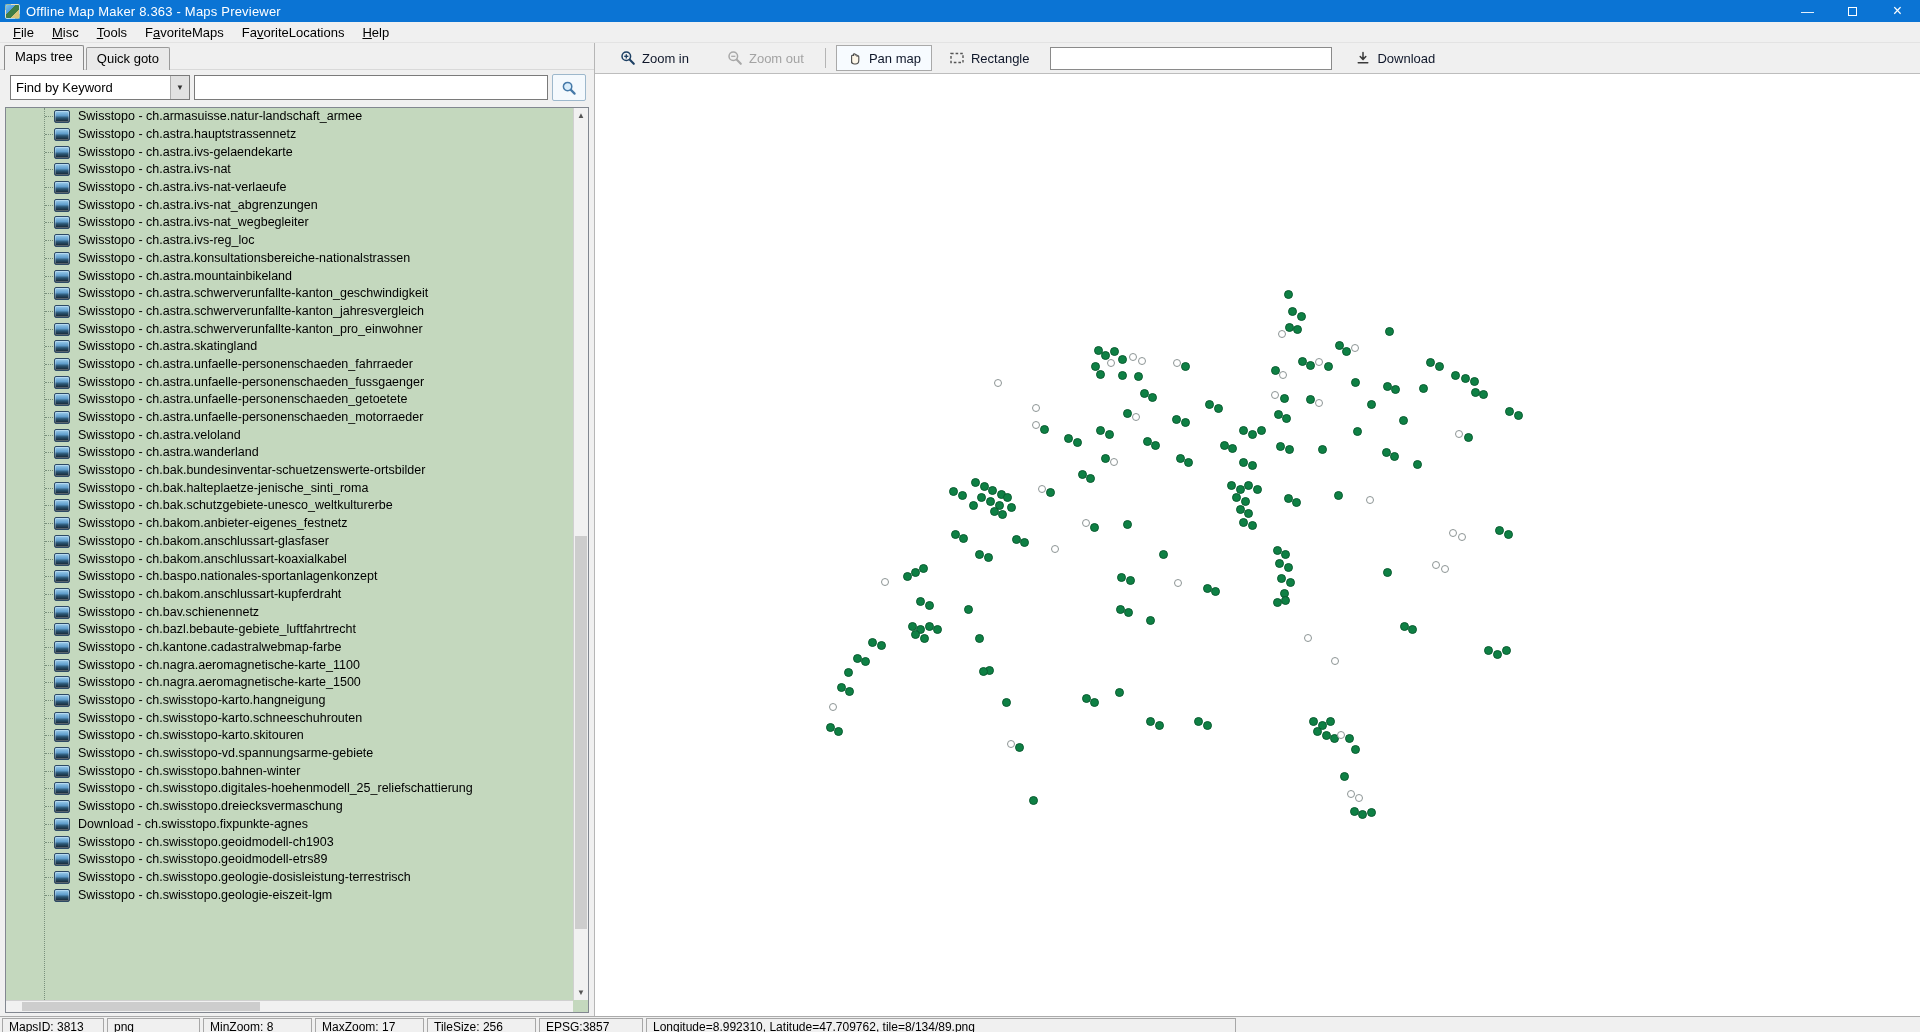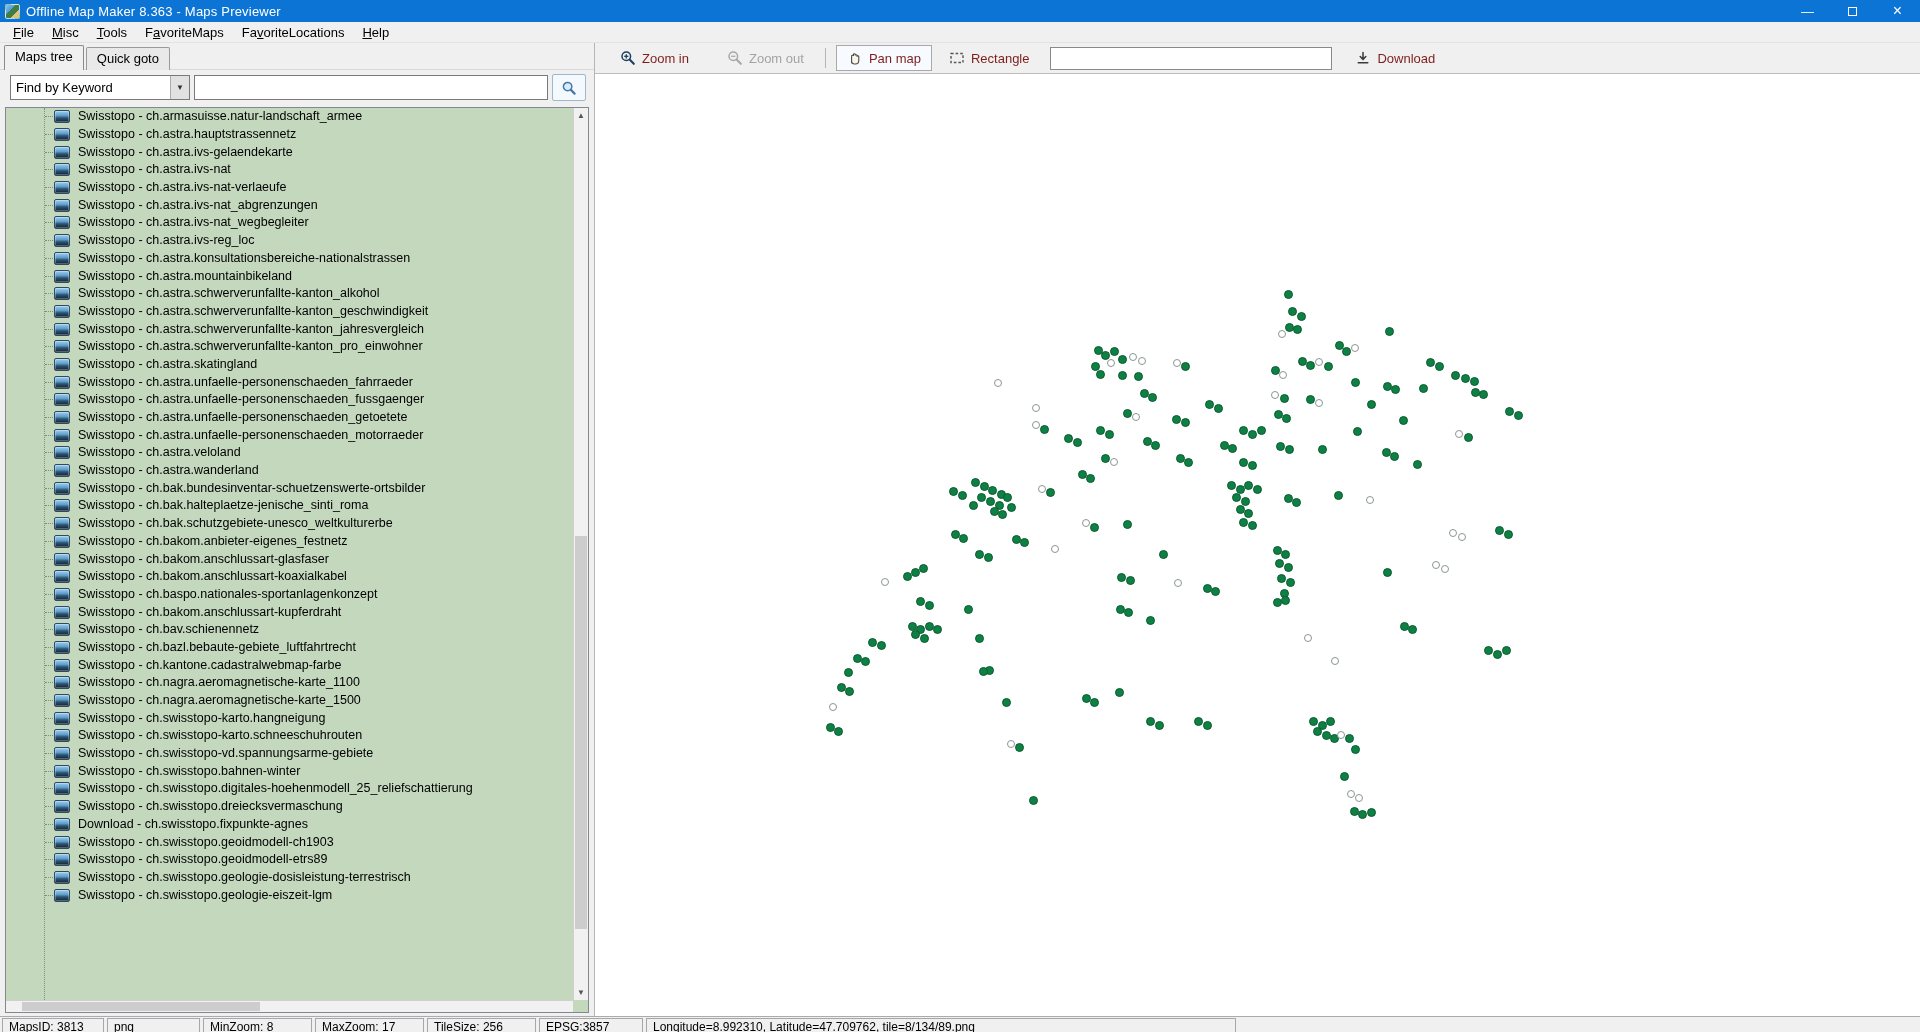--- a/index.html
+++ b/index.html
@@ -67,21 +67,21 @@
     font-size:8px; color:#555; }
   .vscroll .arr.down { position:absolute; bottom:0; left:0; right:0; }
   .vthumb { position:absolute; left:1px; right:1px; top:48%; height:44%; background:#cdcdcd; }
   .hscroll { position:absolute; left:0; right:15px; bottom:0; height:12px;
     background:#f1f1f1; border-top:1px solid #d0d0d0; }
   .hthumb { position:absolute; top:1px; bottom:1px; left:16px; width:42%; background:#cdcdcd; }
 
   
   .toolbar { height:31px; display:flex; align-items:center; padding-left:14px;
     background:#f0f0f0; border-bottom:1px solid #bdbdbd; }
-  .tbtn { display:flex; align-items:center; gap:6px; font-size:13px; color:#7f1d1d;
+  .tbtn { display:flex; align-items:center; gap:6px; font-size:13px; color:#0f172a;
     padding:4px 10px; border:1px solid transparent; }
   .tbtn.disabled { color:#a3a3a3; }
   .tbtn.toggled { background:#f7fbff; border:1px solid #a9a9a9; }
   .tsep { width:1px; height:20px; background:#b5b5b5; margin:0 10px; }
   .toolinput { width:282px; height:23px; background:#fff; border:1px solid #8a8a8a;
     margin-left:10px; font-size:13px; padding:0 4px; }
   .icon16 { width:16px; height:16px; display:block; }
 
   
   .map { flex:1; position:relative; background:#ffffff; overflow:hidden; }
@@ -195,25 +195,20 @@
             <span class="tlabel">Swisstopo - ch.astra.konsultationsbereiche-nationalstrassen</span>
           </div>
           <div class="trow">
             <span class="tconn"></span>
             <span class="ticon"></span>
             <span class="tlabel">Swisstopo - ch.astra.mountainbikeland</span>
           </div>
           <div class="trow">
             <span class="tconn"></span>
             <span class="ticon"></span>
-            <span class="tlabel">Swisstopo - ch.astra.schwerverunfallte-kanton_alkohol</span>
-          </div>
-          <div class="trow">
-            <span class="tconn"></span>
-            <span class="ticon"></span>
             <span class="tlabel">Swisstopo - ch.astra.schwerverunfallte-kanton_geschwindigkeit</span>
           </div>
           <div class="trow">
             <span class="tconn"></span>
             <span class="ticon"></span>
             <span class="tlabel">Swisstopo - ch.astra.schwerverunfallte-kanton_jahresvergleich</span>
           </div>
           <div class="trow">
             <span class="tconn"></span>
             <span class="ticon"></span>
@@ -321,20 +316,25 @@
           </div>
           <div class="trow">
             <span class="tconn"></span>
             <span class="ticon"></span>
             <span class="tlabel">Swisstopo - ch.swisstopo-karto.hangneigung</span>
           </div>
           <div class="trow">
             <span class="tconn"></span>
             <span class="ticon"></span>
             <span class="tlabel">Swisstopo - ch.swisstopo-karto.schneeschuhrouten</span>
+          </div>
+          <div class="trow">
+            <span class="tconn"></span>
+            <span class="ticon"></span>
+            <span class="tlabel">Swisstopo - ch.swisstopo-karto.skitouren</span>
           </div>
           <div class="trow">
             <span class="tconn"></span>
             <span class="ticon"></span>
             <span class="tlabel">Swisstopo - ch.swisstopo-vd.spannungsarme-gebiete</span>
           </div>
           <div class="trow">
             <span class="tconn"></span>
             <span class="ticon"></span>
             <span class="tlabel">Swisstopo - ch.swisstopo.bahnen-winter</span>

